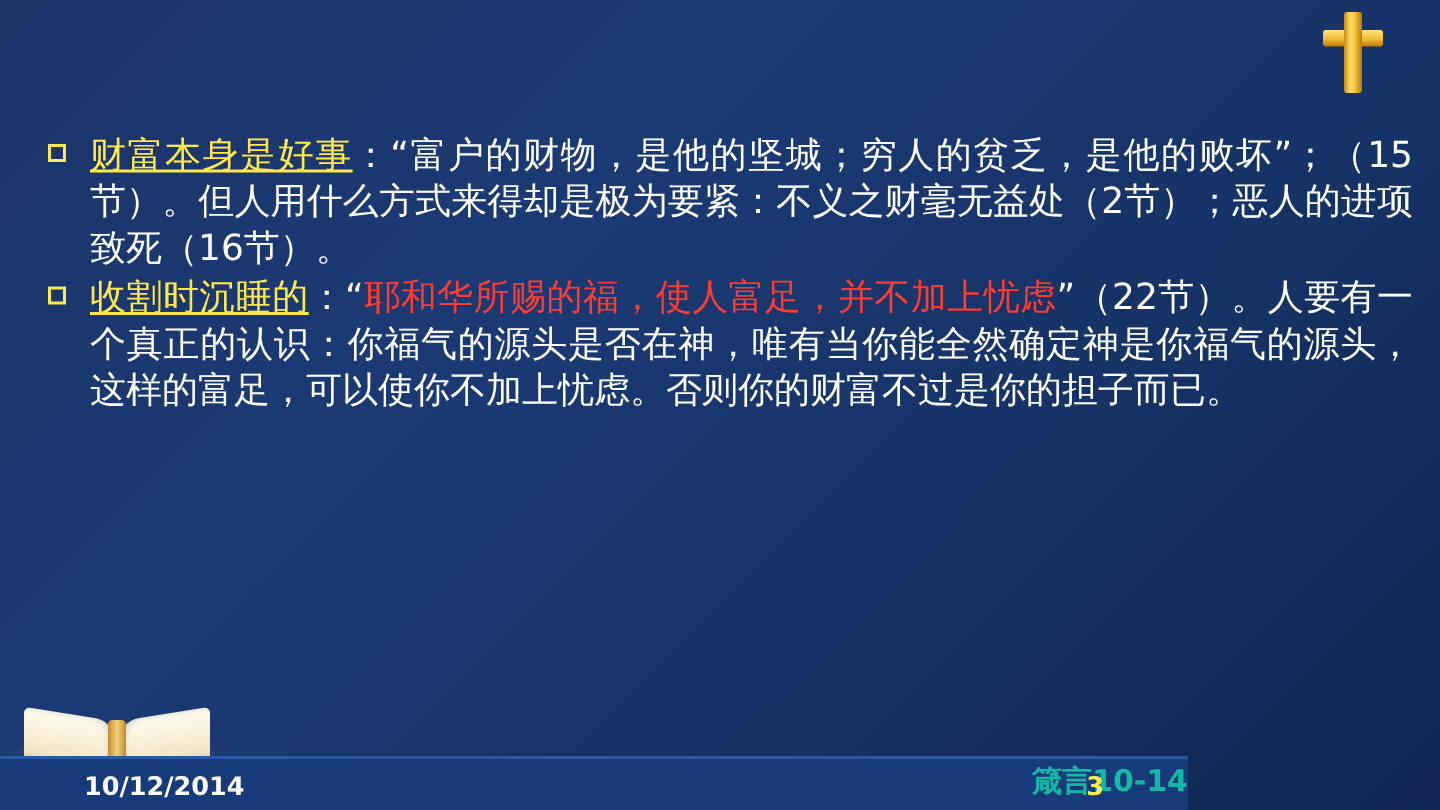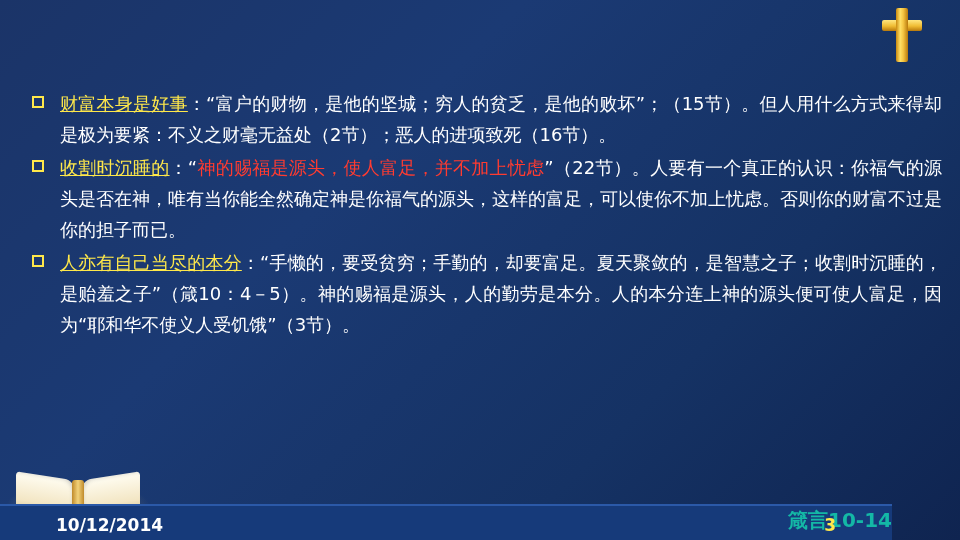--- a/index.html
+++ b/index.html
@@ -67,41 +67,41 @@
     position: absolute;
     left: 6px;
     top: 8px;
     width: 12px;
     height: 12px;
     border: 2px solid #ffe84a;
     box-sizing: border-box;
   }
   .bullet-text {
     padding-left: 34px;
-    font-size: 18px;
+    font-size: 24px;
     line-height: 31px;
     color: #ffffff;
     text-align: justify;
     word-break: break-all;
   }
   .kw {
     color: #ffe84a;
     text-decoration: underline;
     font-weight: normal;
   }
   .quote-red {
     color: #ff3b30;
   }
 
   
   .footer {
     position: absolute;
     left: 0;
     bottom: 0;
-    width: 892px;
+    width: 792px;
     height: 34px;
     background: #163a7a;
     border-top: 2px solid #2b59a8;
   }
   .footer-date {
     position: absolute;
     left: 56px;
     bottom: 5px;
     font-size: 17px;
     font-weight: bold;
@@ -194,27 +194,23 @@
 
   <div class="body">
 
     <div class="bullet-row">
       <span class="bullet-marker"></span>
       <div class="bullet-text"><span class="kw">财富本身是好事</span><span>：“富户的财物，是他的坚城；穷人的贫乏，是他的败坏”；（15节）。但人用什么方式来得却是极为要紧：不义之财毫无益处（2节）；恶人的进项致死（16节）。</span></div>
     </div>
 
     <div class="bullet-row">
       <span class="bullet-marker"></span>
-      <div class="bullet-text"><span class="kw">收割时沉睡的</span><span>：“</span><span class="quote-red">神的赐福是源头，使人富足，并不加上忧虑</span><span>”（22节）。人要有一个真正的认识：你福气的源头是否在神，唯有当你能全然确定神是你福气的源头，这样的富足，可以使你不加上忧虑。否则你的财富不过是你的担子而已。</span></div>
+      <div class="bullet-text"><span class="kw">收割时沉睡的</span><span>：“</span><span class="quote-red">耶和华所赐的福，使人富足，并不加上忧虑</span><span>”（22节）。人要有一个真正的认识：你福气的源头是否在神，唯有当你能全然确定神是你福气的源头，这样的富足，可以使你不加上忧虑。否则你的财富不过是你的担子而已。</span></div>
     </div>
 
-    <div class="bullet-row">
-      <span class="bullet-marker"></span>
-      <div class="bullet-text"><span class="kw">人亦有自己当尽的本分</span><span>：“手懒的，要受贫穷；手勤的，却要富足。夏天聚敛的，是智慧之子；收割时沉睡的，是贻羞之子”（箴10：4－5）。神的赐福是源头，人的勤劳是本分。人的本分连上神的源头便可使人富足，因为“耶和华不使义人受饥饿”（3节）。</span></div>
-    </div>
 
   </div>
 
   <div class="book">
     <div class="glow"></div>
     <div class="cover"></div>
     <div class="page-l"></div>
     <div class="page-r"></div>
     <div class="spine"></div>
   </div>

